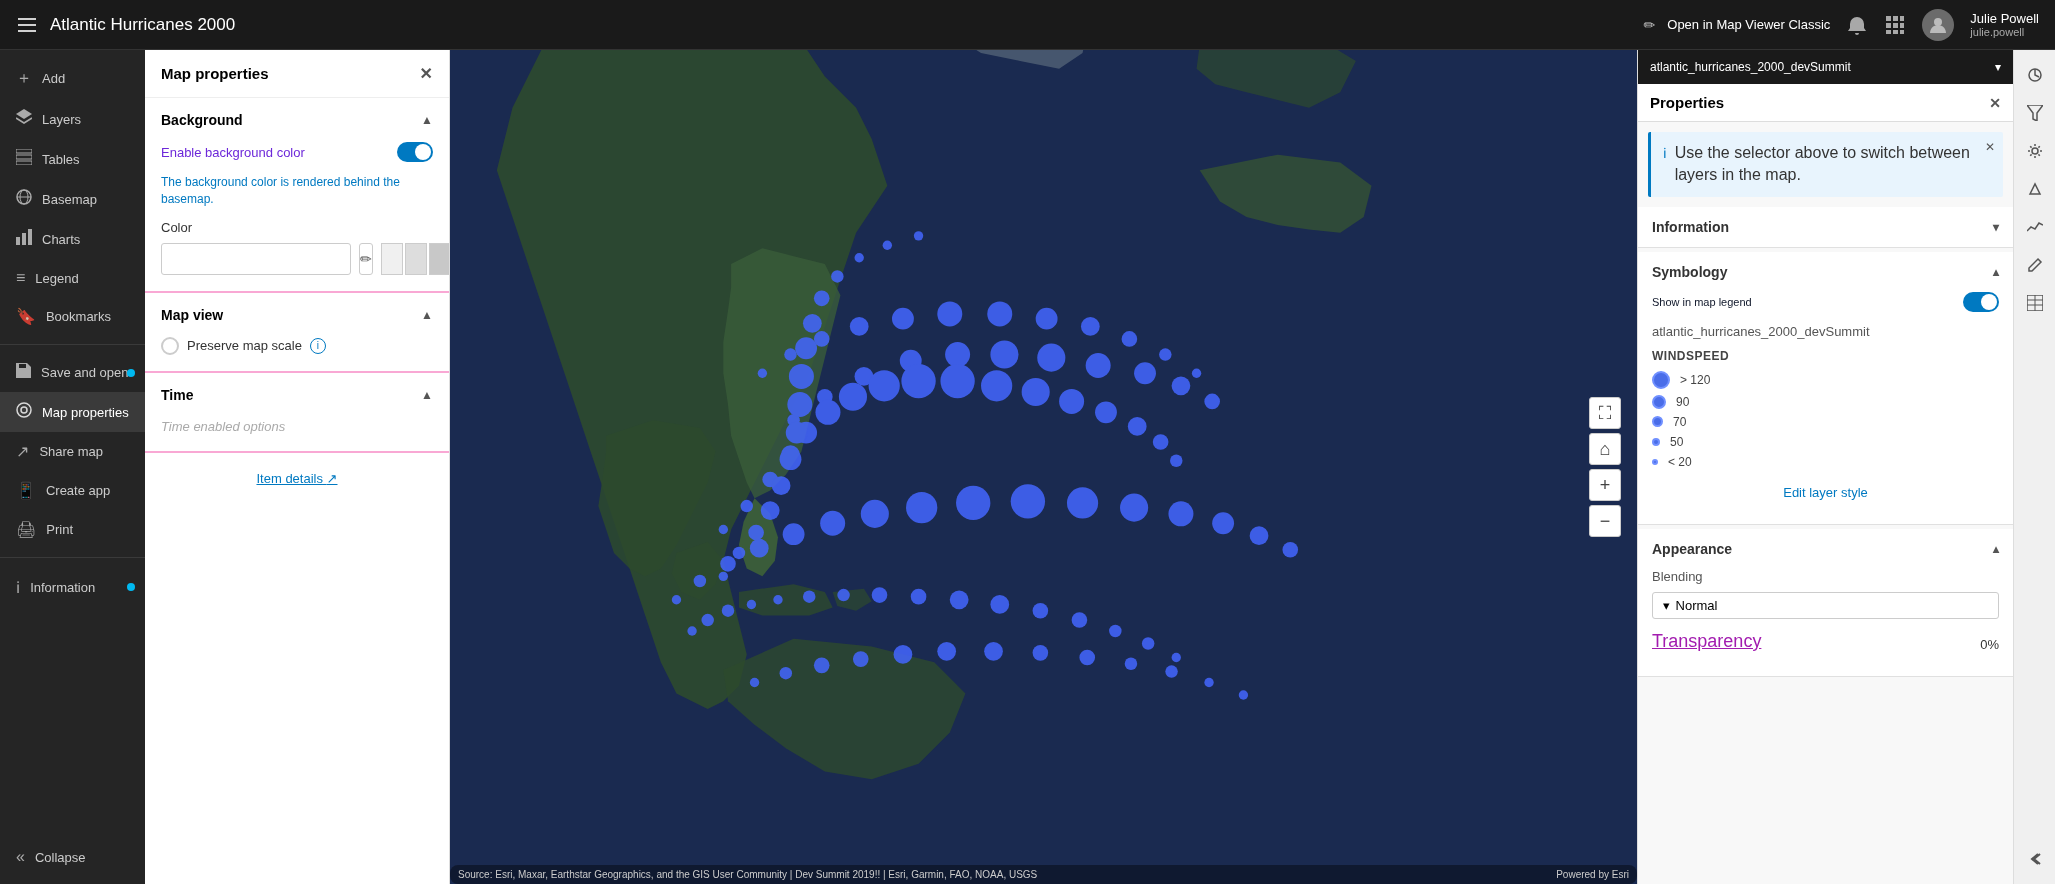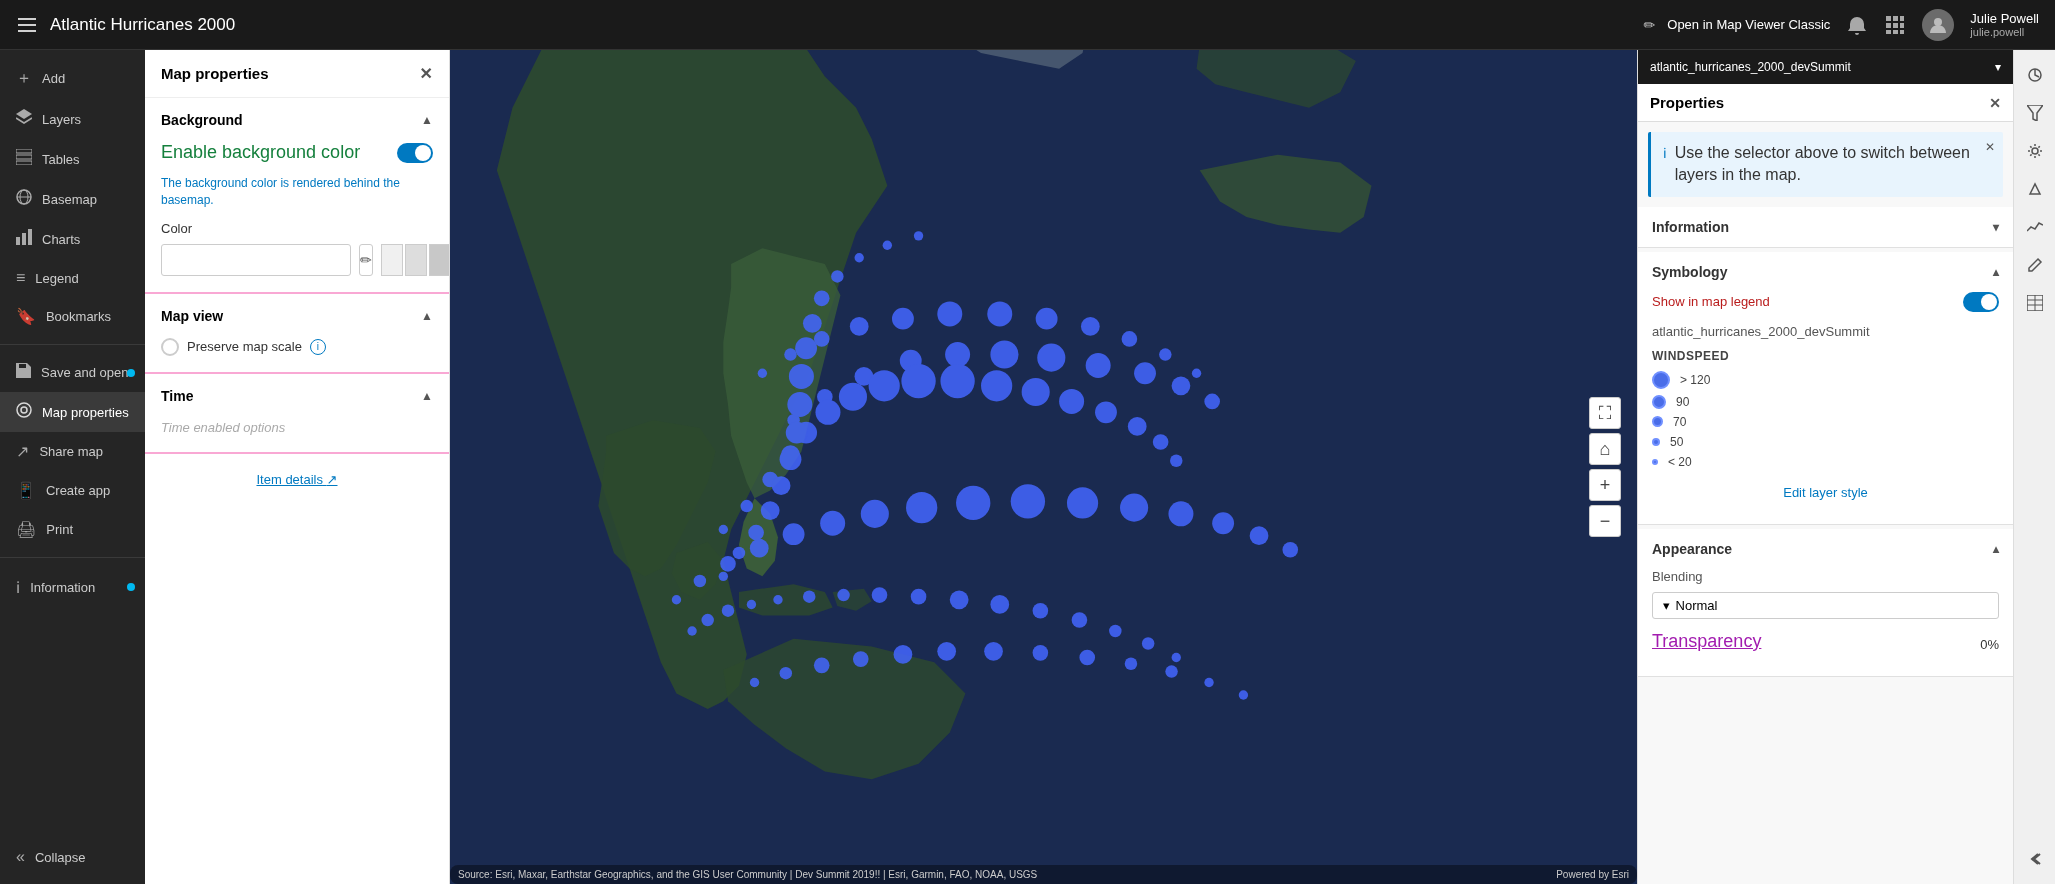--- a/index.html
+++ b/index.html
@@ -98,21 +98,21 @@
       font-weight: 600;
     }
     .section-header .chevron { font-size: 12px; color: #555; }
     .section-content { padding: 0 16px 16px 16px; }
     .toggle-row {
       display: flex;
       align-items: center;
       justify-content: space-between;
       margin-bottom: 12px;
     }
-    .toggle-label { font-size: 18px; color: #15803d; }
+    .toggle-label { font-size: 13px; color: #6d28d9; }
     .toggle {
       width: 36px;
       height: 20px;
       background: #0079c1;
       border-radius: 10px;
       position: relative;
       cursor: pointer;
     }
     .toggle::after {
       content: '';
@@ -299,21 +299,21 @@
       color: #333;
     }
     .right-section-header .chevron { font-size: 12px; color: #555; }
     .right-section-content { padding: 0 14px 14px 14px; }
     .show-legend-row {
       display: flex;
       align-items: center;
       justify-content: space-between;
       margin-bottom: 12px;
     }
-    .show-legend-label { font-size: 13px; color: #b91c1c; }
+    .show-legend-label { font-size: 11px; color: #0f172a; }
     .layer-name-text { font-size: 13px; color: #555; margin-bottom: 10px; }
     .windspeed-label { font-size: 12px; font-weight: 600; color: #444; margin-bottom: 8px; letter-spacing: 0.5px; }
     .legend-item {
       display: flex;
       align-items: center;
       gap: 10px;
       margin-bottom: 6px;
     }
     .legend-dot {
       border-radius: 50%;

